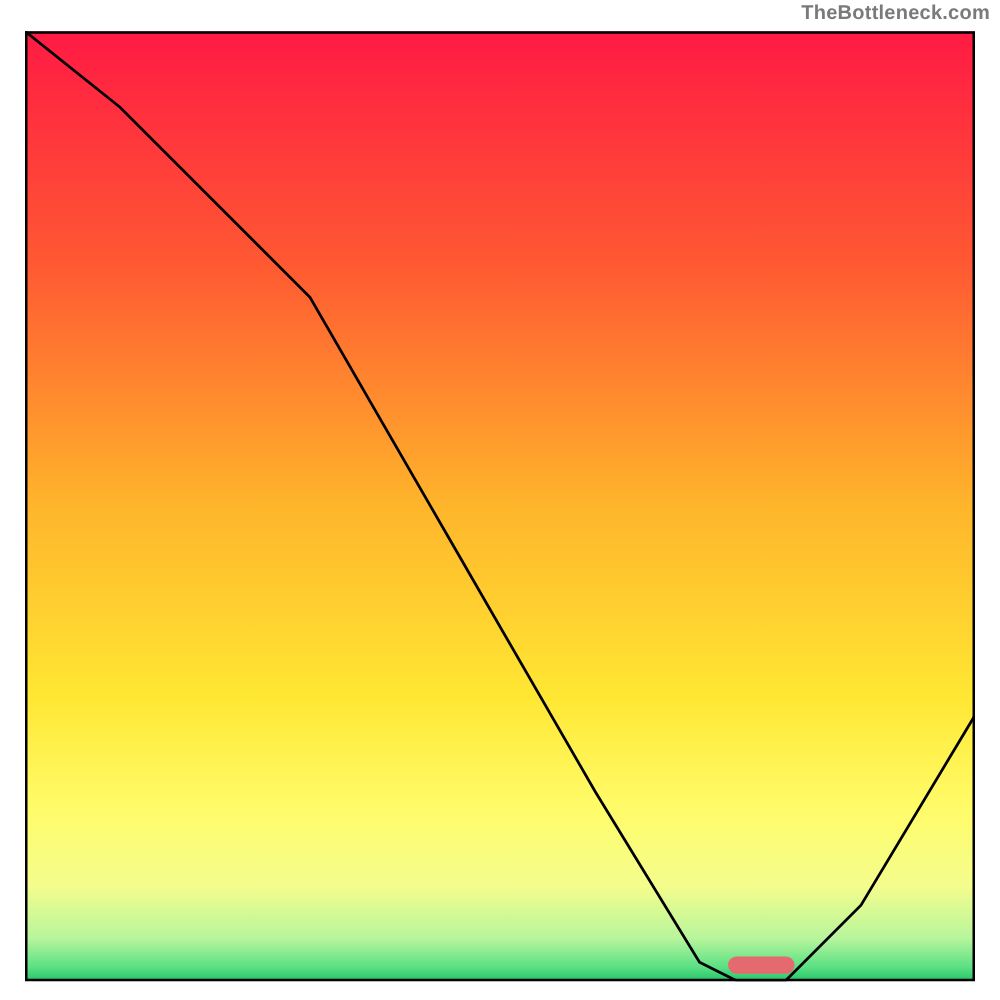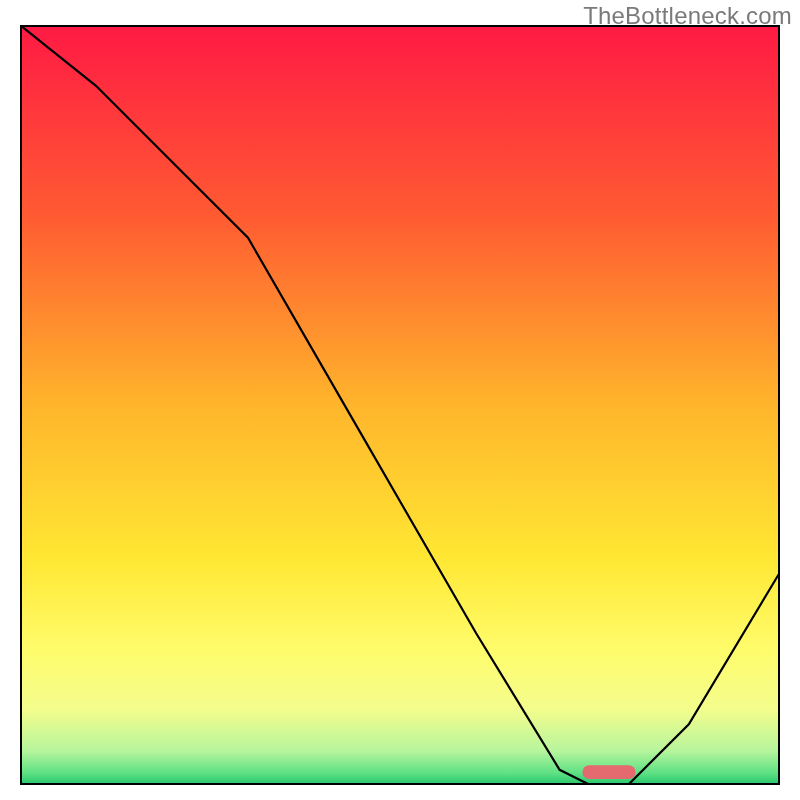--- a/index.html
+++ b/index.html
@@ -7,22 +7,22 @@
     padding: 0;
     width: 800px;
     height: 800px;
     background: #fff;
     font-family: Arial, Helvetica, sans-serif;
   }
   .watermark {
     position: absolute;
     top: 2px;
     right: 8px;
-    font-size: 24px;
-    font-weight: normal;
+    font-size: 16px;
+    font-weight: bold;
     color: #7a7a7a;
     letter-spacing: 0.2px;
     z-index: 10;
   }
   .plot-wrapper {
     position: absolute;
     left: 20px;
     top: 25px;
     width: 760px;
     height: 760px;

